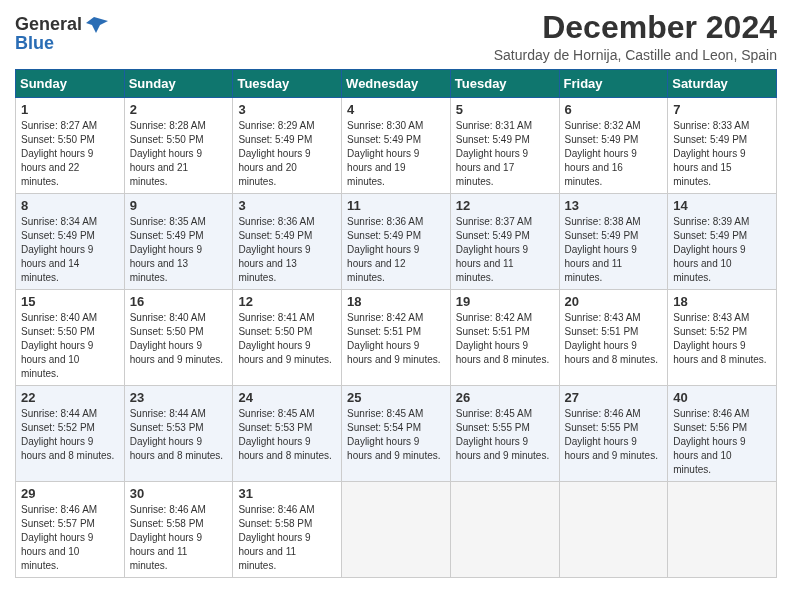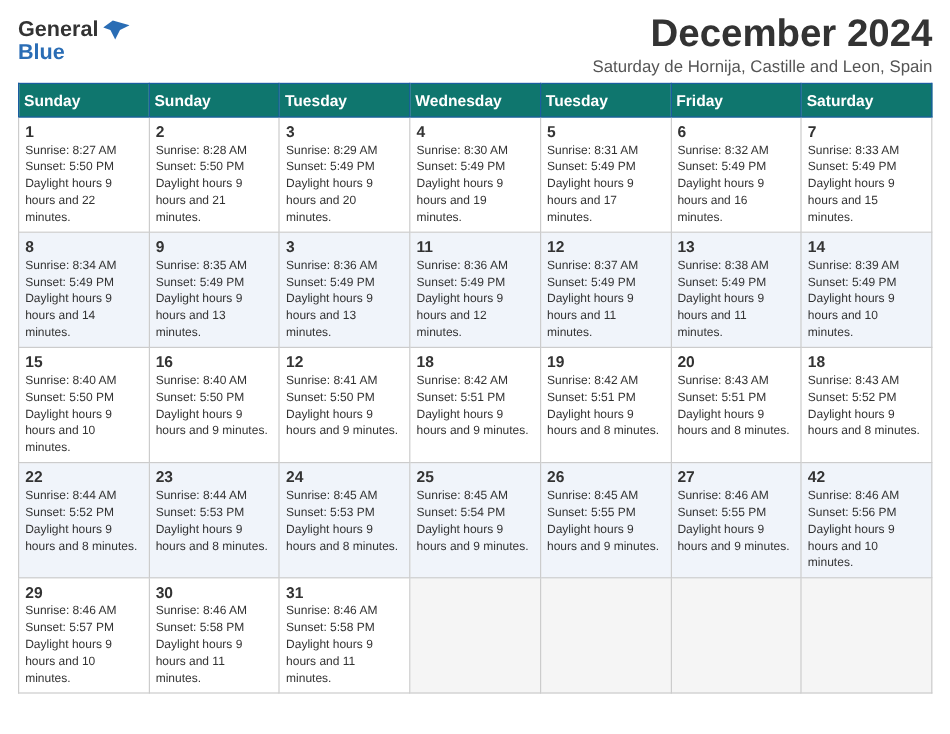--- a/index.html
+++ b/index.html
@@ -220,21 +220,21 @@
       </td>
         <td>
         <span class="day-num">26</span>
         <span class="cell-text">Sunrise: 8:45 AM<br>Sunset: 5:55 PM<br>Daylight hours 9 hours and 9 minutes.</span>
       </td>
         <td>
         <span class="day-num">27</span>
         <span class="cell-text">Sunrise: 8:46 AM<br>Sunset: 5:55 PM<br>Daylight hours 9 hours and 9 minutes.</span>
       </td>
         <td>
-        <span class="day-num">42</span>
+        <span class="day-num">40</span>
         <span class="cell-text">Sunrise: 8:46 AM<br>Sunset: 5:56 PM<br>Daylight hours 9 hours and 10 minutes.</span>
       </td>
       </tr>
       <tr>
         <td>
         <span class="day-num">29</span>
         <span class="cell-text">Sunrise: 8:46 AM<br>Sunset: 5:57 PM<br>Daylight hours 9 hours and 10 minutes.</span>
       </td>
         <td>
         <span class="day-num">30</span>

